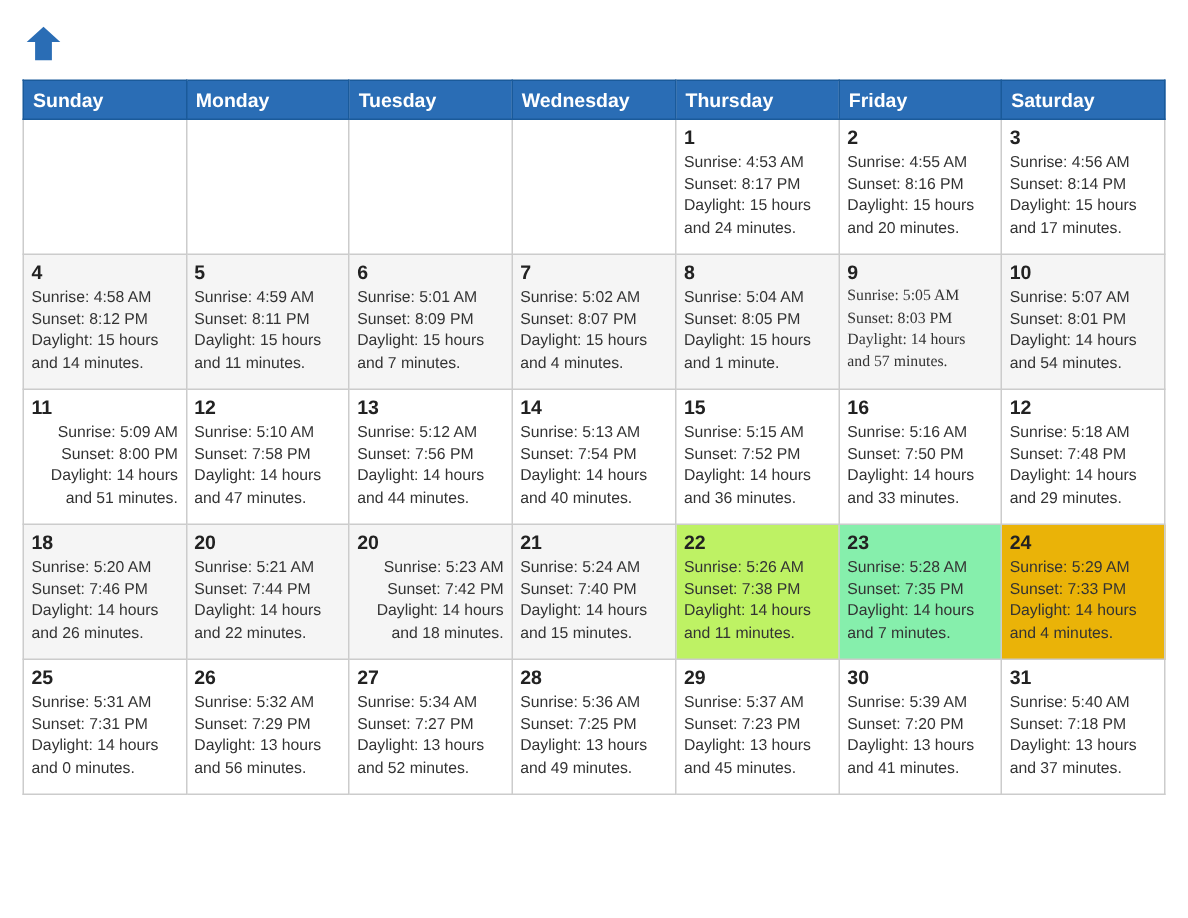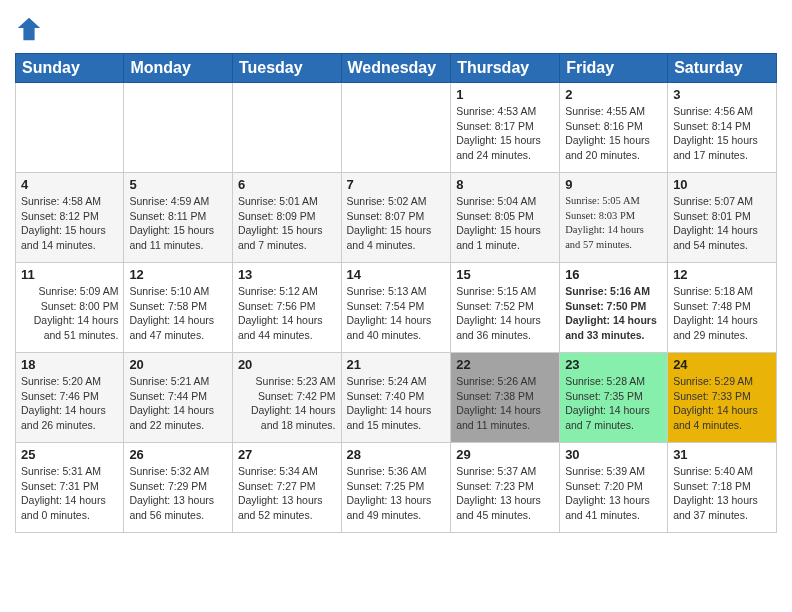--- a/index.html
+++ b/index.html
@@ -55,21 +55,21 @@
     .calendar {
       width: 100%;
       border-collapse: collapse;
       font-size: 11px;
     }
     .calendar th {
       background-color: #2a6db5;
       color: #fff;
       text-align: left;
       padding: 5px 6px;
-      font-size: 16px;
+      font-size: 13px;
       font-weight: bold;
       border: 1px solid #1a5a9a;
     }
     .calendar td {
       border: 1px solid #ccc;
       vertical-align: top;
       padding: 4px 5px;
       width: 110px;
       height: 90px;
       background: #fff;
@@ -231,21 +231,21 @@
         </td>
         <td>
           <span class="day-number">15</span>
           <div class="day-info" style="white-space: pre-line;">Sunrise: 5:15 AM
 Sunset: 7:52 PM
 Daylight: 14 hours
 and 36 minutes.</div>
         </td>
         <td>
           <span class="day-number">16</span>
-          <div class="day-info" style="white-space: pre-line; font-weight: bold;">Sunrise: 5:16 AM
+          <div class="day-info" style="white-space: pre-line;">Sunrise: 5:16 AM
 Sunset: 7:50 PM
 Daylight: 14 hours
 and 33 minutes.</div>
         </td>
         <td>
           <span class="day-number">12</span>
           <div class="day-info" style="white-space: pre-line;">Sunrise: 5:18 AM
 Sunset: 7:48 PM
 Daylight: 14 hours
 and 29 minutes.</div>
@@ -273,21 +273,21 @@
 Daylight: 14 hours
 and 18 minutes.</div>
         </td>
         <td style="background: rgb(245, 245, 245);">
           <span class="day-number">21</span>
           <div class="day-info" style="white-space: pre-line;">Sunrise: 5:24 AM
 Sunset: 7:40 PM
 Daylight: 14 hours
 and 15 minutes.</div>
         </td>
-        <td style="background: #a3a3a3;">
+        <td style="background: #bef264;">
           <span class="day-number">22</span>
           <div class="day-info" style="white-space: pre-line;">Sunrise: 5:26 AM
 Sunset: 7:38 PM
 Daylight: 14 hours
 and 11 minutes.</div>
         </td>
         <td style="background: #86efac;">
           <span class="day-number">23</span>
           <div class="day-info" style="white-space: pre-line;">Sunrise: 5:28 AM
 Sunset: 7:35 PM

